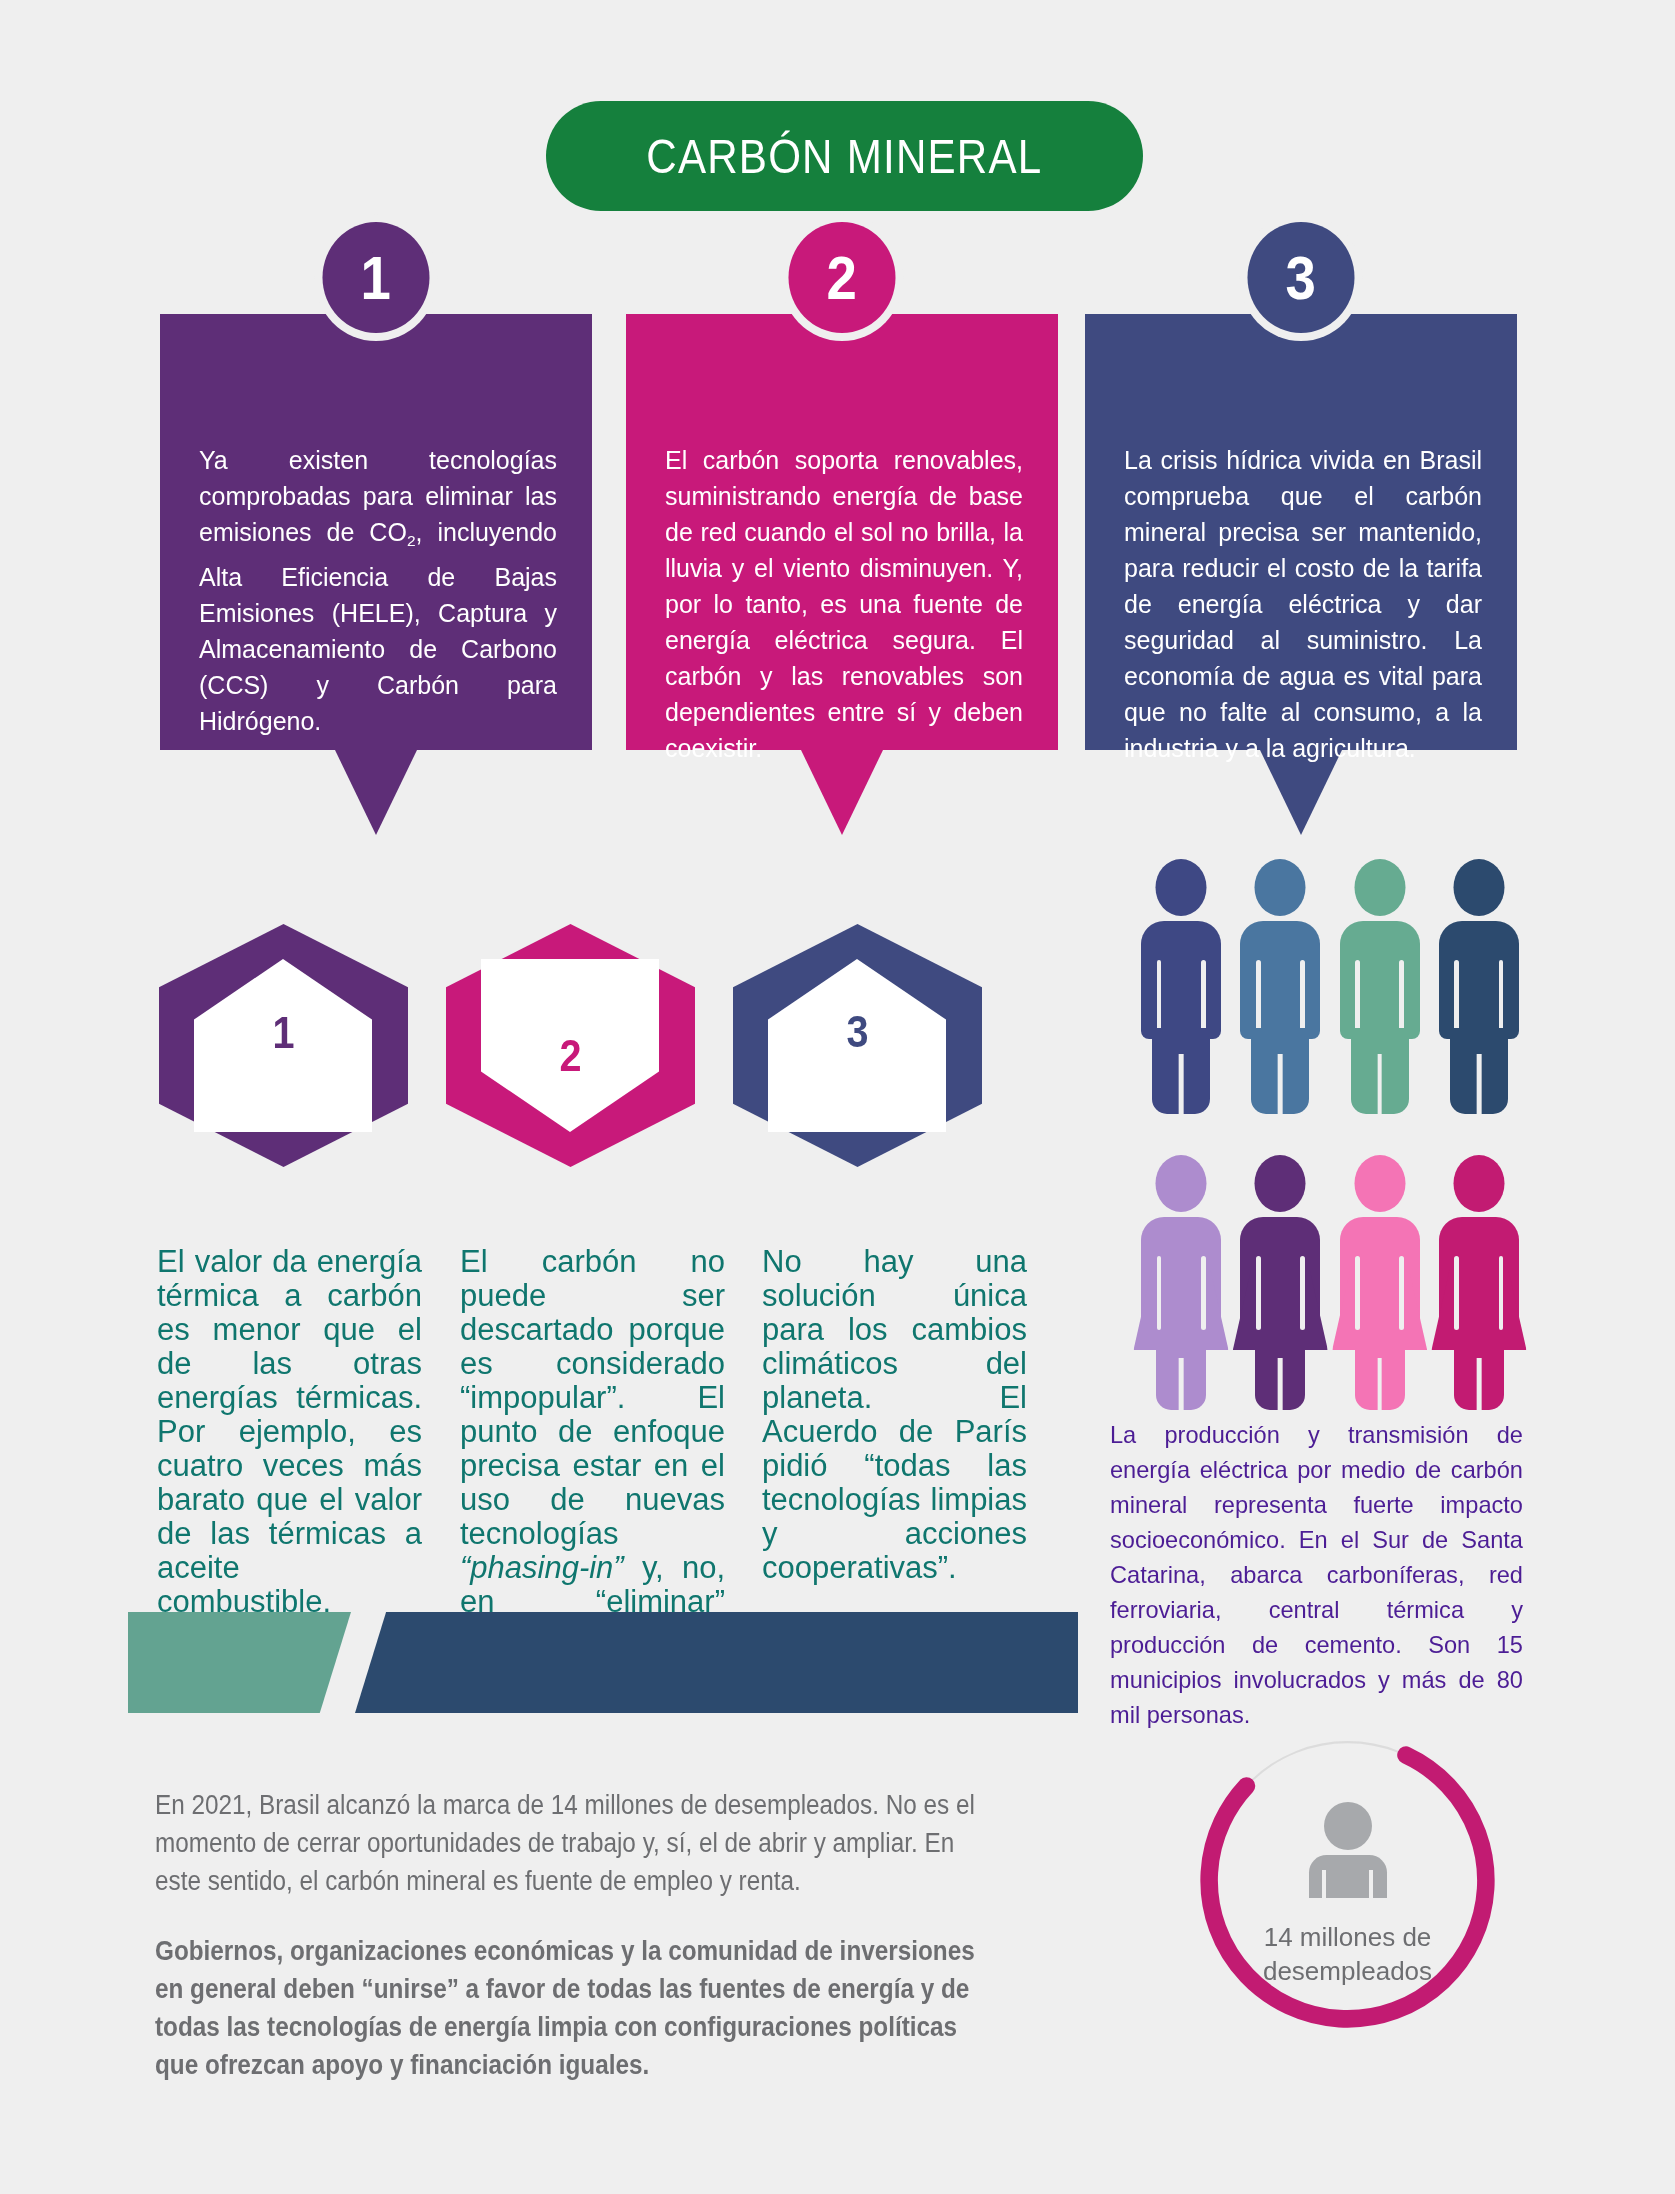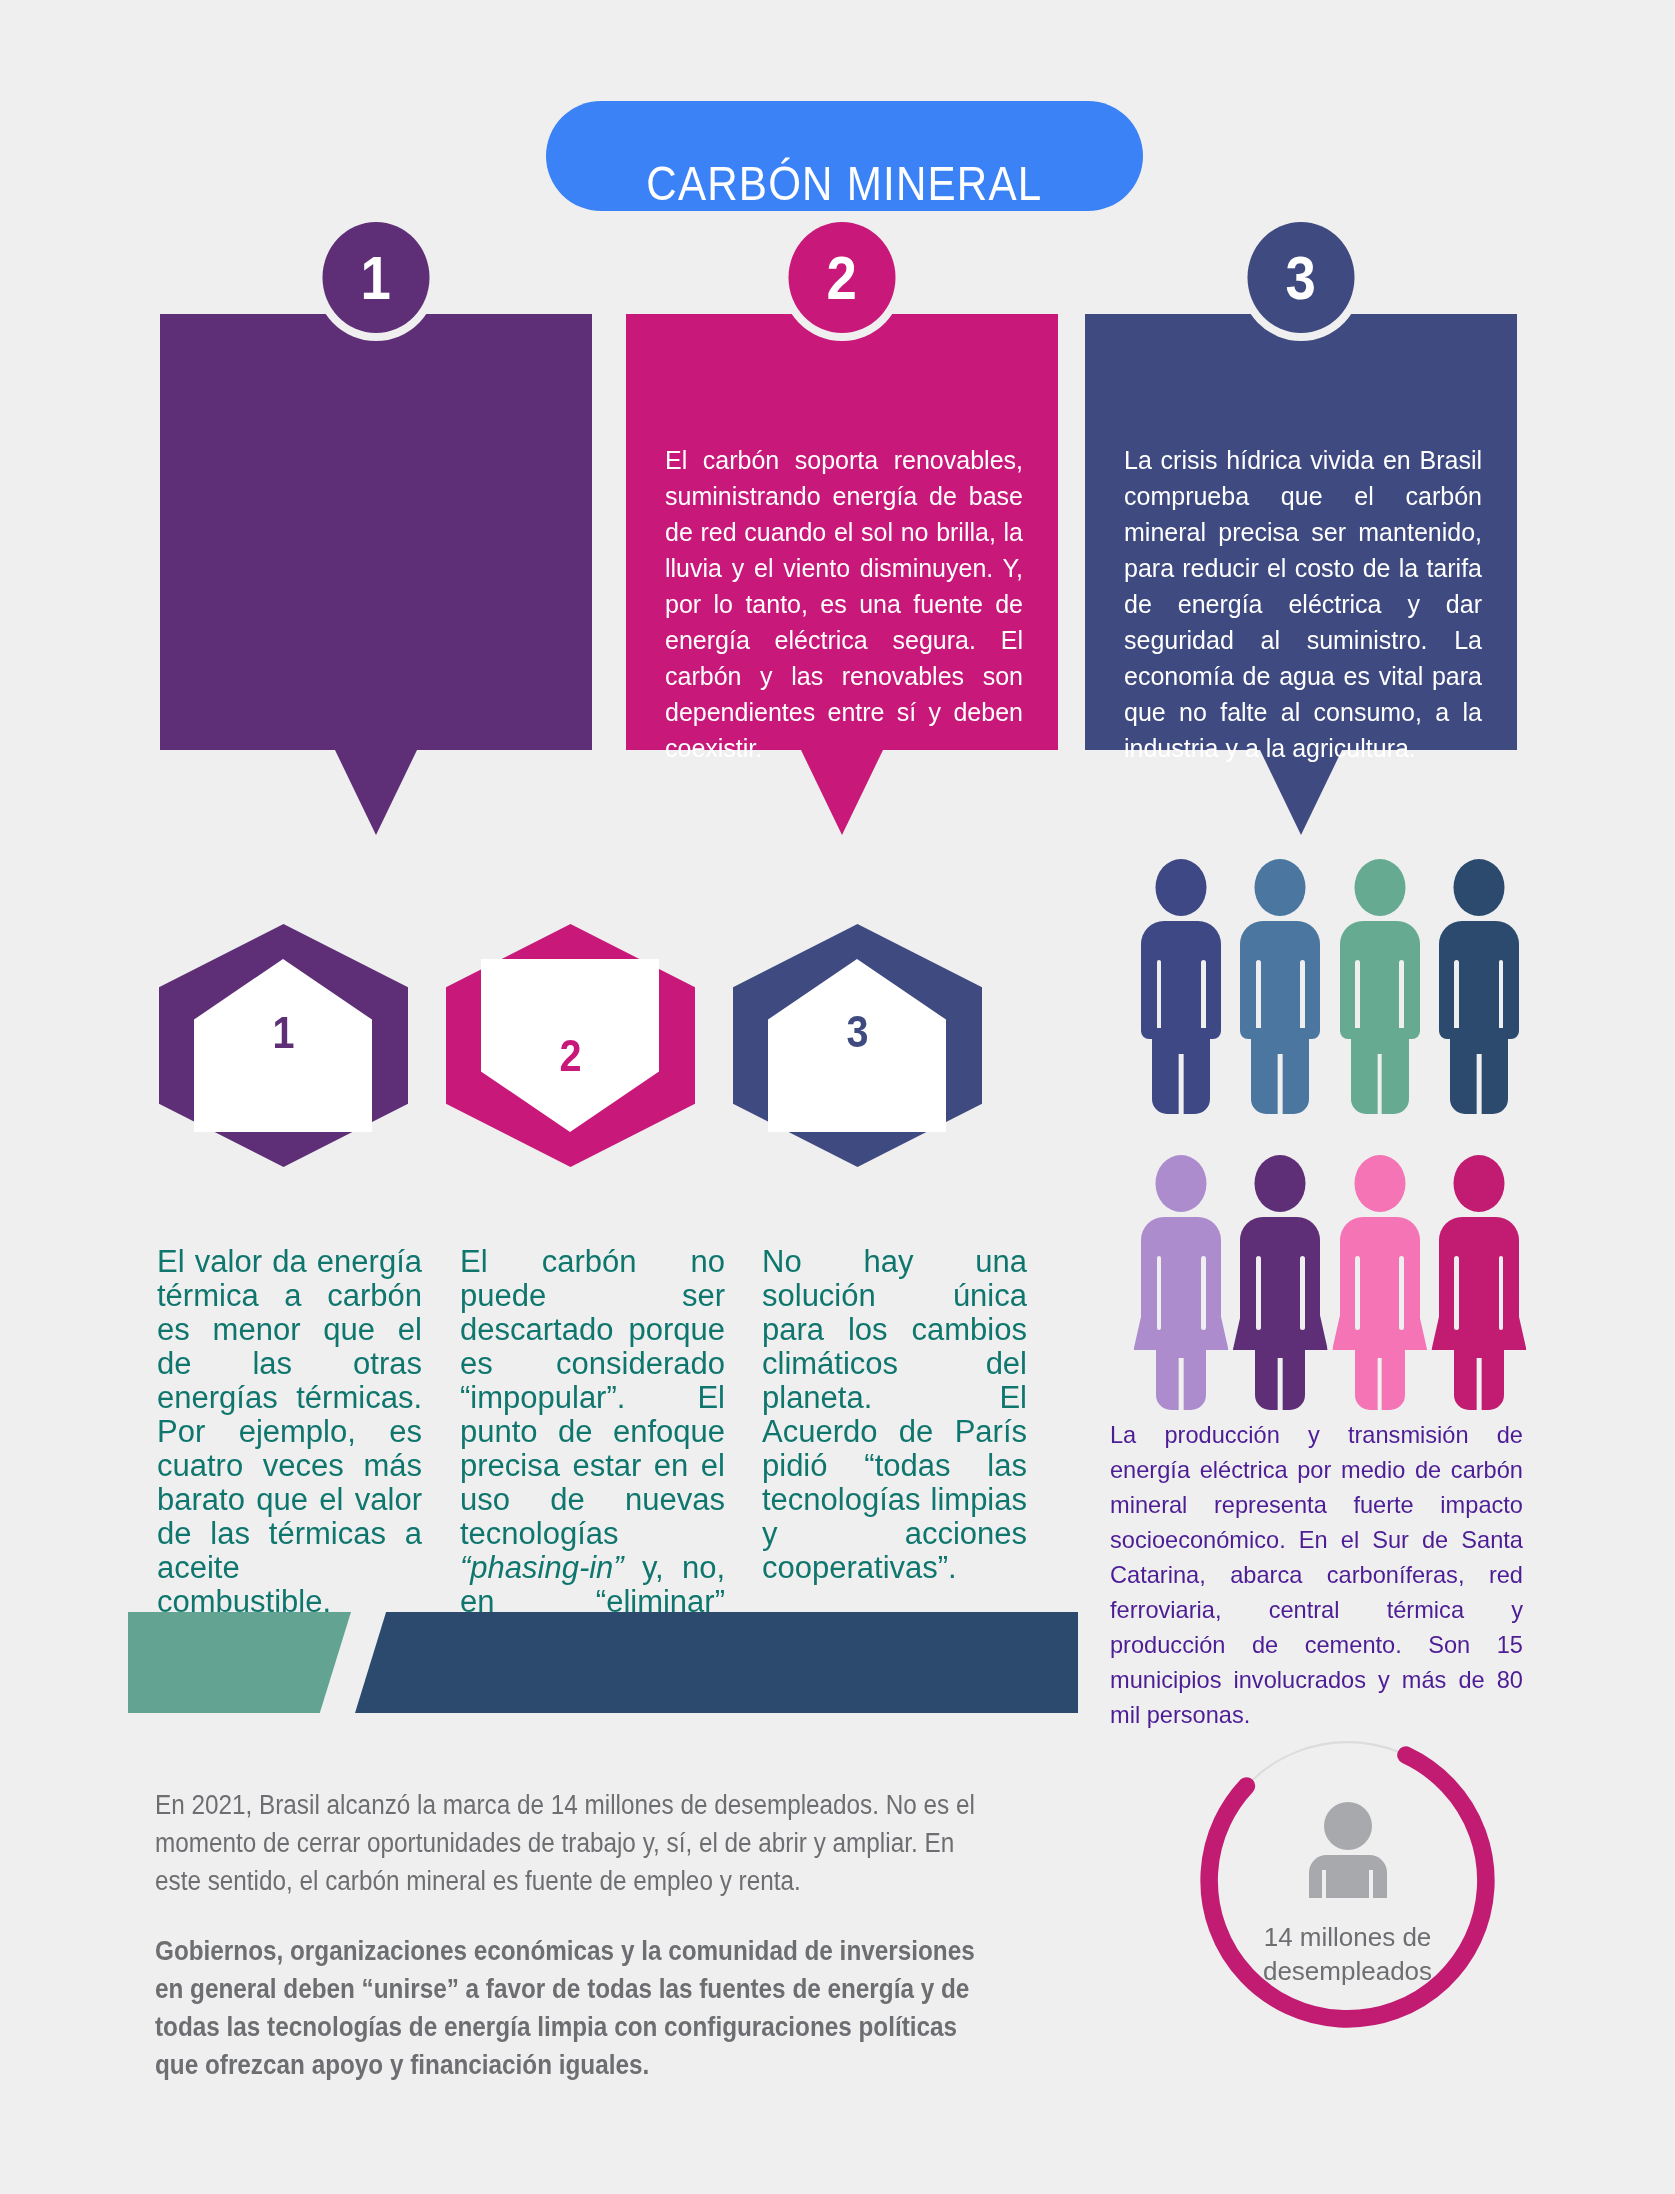--- a/index.html
+++ b/index.html
@@ -7,22 +7,22 @@
     width:1676px;height:2194px;
     background:#EFEFEF;
     font-family:"DejaVu Sans","Liberation Sans",sans-serif;
     position:relative;overflow:hidden;
   }
   .stage{position:absolute;left:0;top:0;width:1676px;height:2194px;}
 
   
   #title-pill{
     position:absolute;left:546px;top:101px;width:597px;height:110px;
-    background:#3b82f6;border-radius:55px;
-    display:flex;align-items:flex-end;justify-content:center;
+    background:#15803d;border-radius:55px;
+    display:flex;align-items:center;justify-content:center;
   }
   #title-pill .t{
     color:#fff;font-size:49px;letter-spacing:1.4px;
     font-family:"Liberation Sans",sans-serif;
     font-stretch:condensed;font-weight:400;
     transform:scaleX(.86);transform-origin:center;
     white-space:nowrap;
   }
 
   
@@ -199,20 +199,21 @@
     <div class="t">CARBÓN MINERAL</div>
   </div>
 
   <div class="card" id="card-1">
     <div class="body"></div>
     <div class="tail"></div>
     <div class="ring"></div>
     <div class="disc">
       <span>1</span>
     </div>
+    <div class="txt"><span>Ya existen tecnologías comprobadas para eliminar las emisiones de CO</span><sub>2</sub><span>, incluyendo Alta Eficiencia de Bajas Emisiones (HELE), Captura y Almacenamiento de Carbono (CCS) y Carbón para Hidrógeno.</span></div>
   </div>
 
   <div class="card" id="card-2">
     <div class="body"></div>
     <div class="tail"></div>
     <div class="ring"></div>
     <div class="disc">
       <span>2</span>
     </div>
     <div class="txt">El carbón soporta renovables, suministrando energía de base de red cuando el sol no brilla, la lluvia y el viento disminuyen. Y, por lo tanto, es una fuente de energía eléctrica segura. El carbón y las renovables son dependientes entre sí y deben coexistir.</div>

